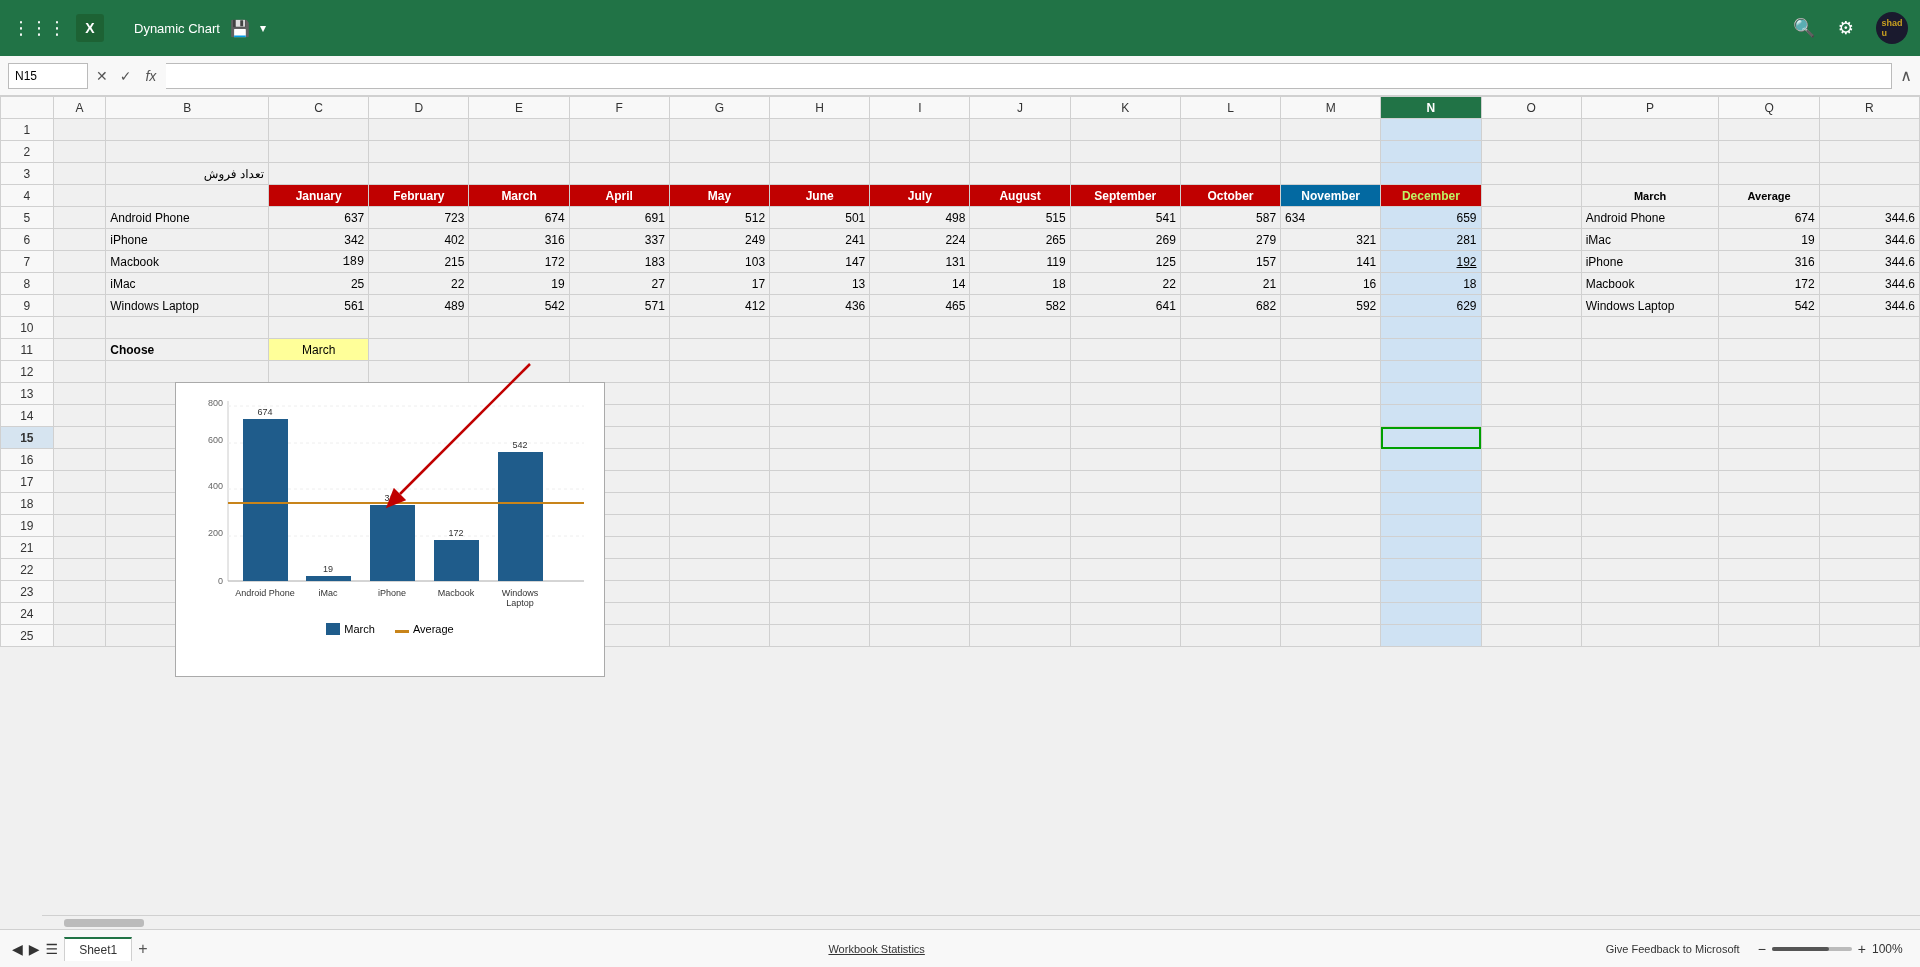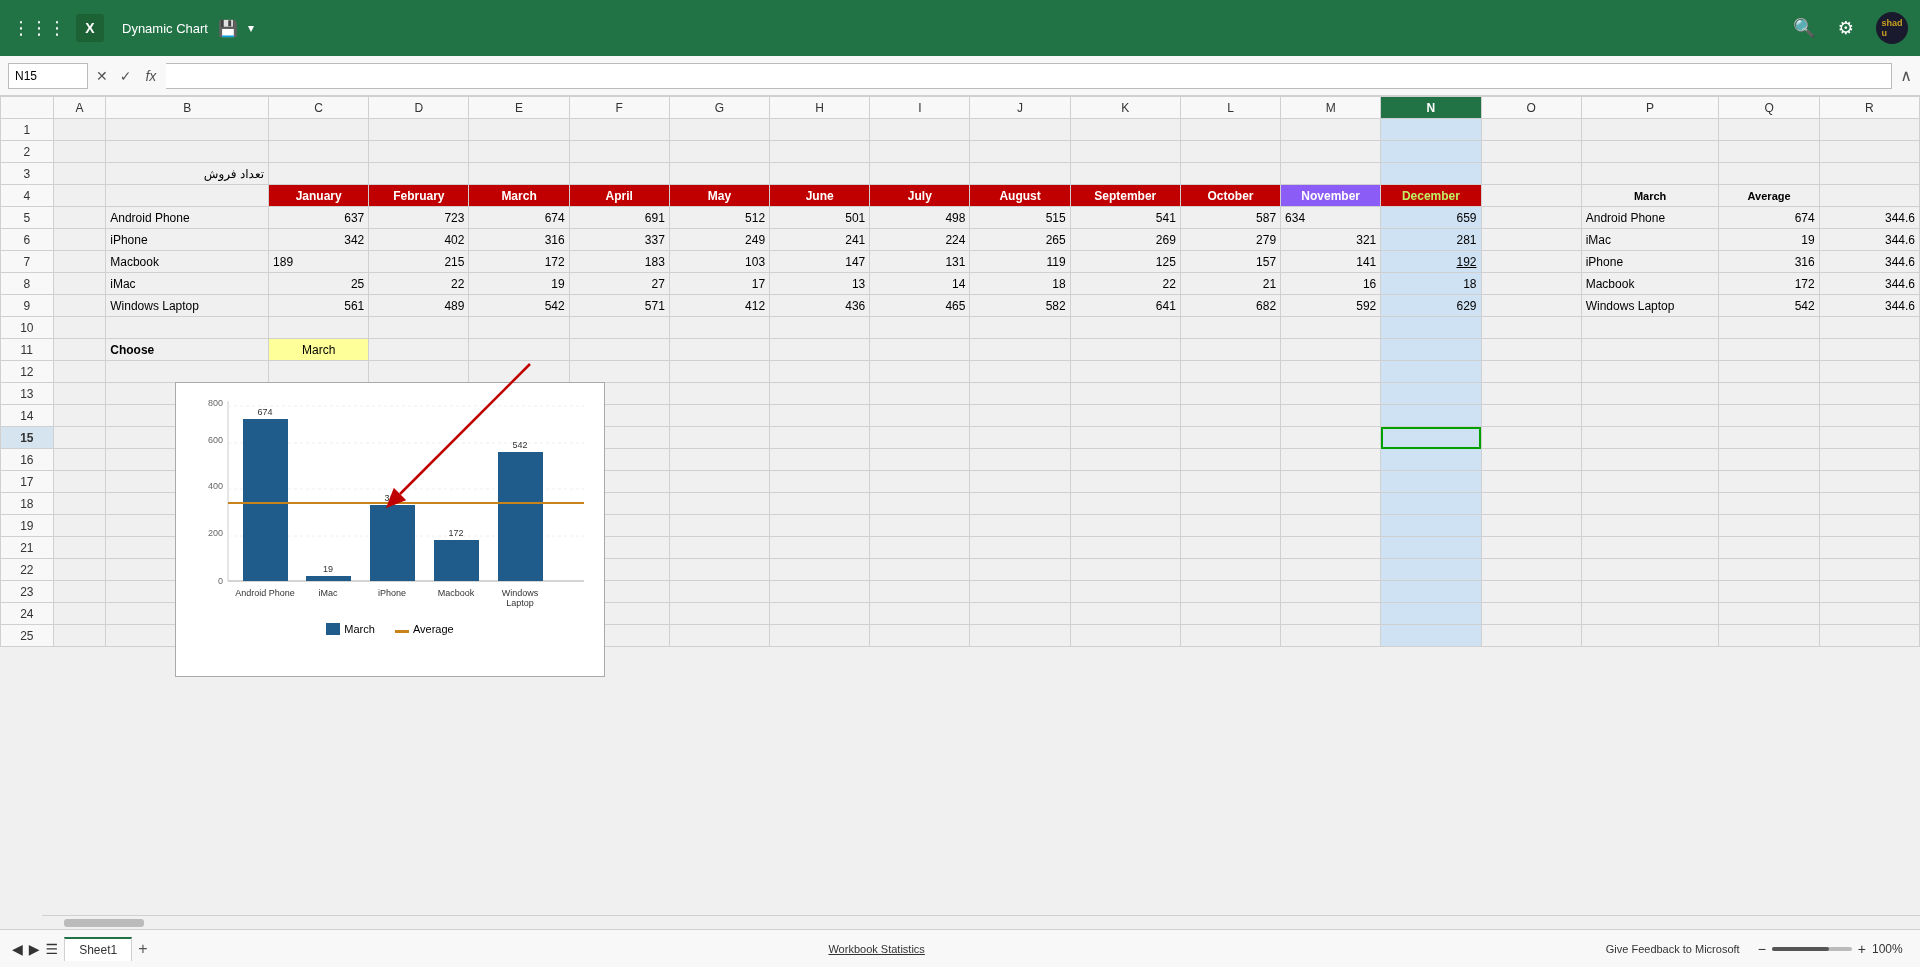--- a/index.html
+++ b/index.html
@@ -78,21 +78,21 @@
       font-size: 12px;
       color: #333;
     }
   </style>
 </head>
 <body>
 
 <div id="title-bar">
   <span style="font-size:18px; color:white; cursor:pointer;">⋮⋮⋮</span>
   <div style="width:28px;height:28px;background:#1d6234;border-radius:3px;display:flex;align-items:center;justify-content:center;font-weight:bold;font-size:14px;color:white;">X</div>
-  <span style="color:white;font-size:13px;margin-left:8px;">Dynamic Chart</span>
+  <span style="color:white;font-size:13px;margin-left:20px;">Dynamic Chart</span>
   <span style="color:white;font-size:16px;">💾</span>
   <span style="color:white;font-size:12px;">▾</span>
   <div style="flex:1;"></div>
   <span style="color:white;font-size:18px;cursor:pointer;">🔍</span>
   <span style="color:white;font-size:18px;cursor:pointer;margin-left:12px;">⚙</span>
   <div style="width:32px;height:32px;border-radius:50%;background:#1a1a2e;display:flex;align-items:center;justify-content:center;font-size:9px;font-weight:bold;color:#c8a020;margin-left:12px;cursor:pointer;">shad<br>u</div>
 </div>
 
 <div id="formula-bar">
   <div style="width:80px;height:26px;border:1px solid #bbb;background:white;display:flex;align-items:center;padding:0 6px;font-size:12px;">N15</div>
@@ -225,21 +225,21 @@
           <td style="background:#c00000;color:white;font-weight:bold;text-align:center;">January</td>
           <td style="background:#c00000;color:white;font-weight:bold;text-align:center;">February</td>
           <td style="background:#c00000;color:white;font-weight:bold;text-align:center;">March</td>
           <td style="background:#c00000;color:white;font-weight:bold;text-align:center;">April</td>
           <td style="background:#c00000;color:white;font-weight:bold;text-align:center;">May</td>
           <td style="background:#c00000;color:white;font-weight:bold;text-align:center;">June</td>
           <td style="background:#c00000;color:white;font-weight:bold;text-align:center;">July</td>
           <td style="background:#c00000;color:white;font-weight:bold;text-align:center;">August</td>
           <td style="background:#c00000;color:white;font-weight:bold;text-align:center;">September</td>
           <td style="background:#c00000;color:white;font-weight:bold;text-align:center;">October</td>
-          <td style="background:#8b5cf6;color:white;font-weight:bold;text-align:center;">November</td>
+          <td style="background:#0369a1;color:white;font-weight:bold;text-align:center;">November</td>
           <td style="background:#c00000;color:#bef264;font-weight:bold;text-align:center;">December</td>
           <td></td>
           <td style="font-weight:bold;text-align:center;font-size:11px;">March</td>
           <td style="font-weight:bold;text-align:center;font-size:11px;">Average</td>
           <td></td>
         </tr>
 
         <tr>
           <td class="row-num">5</td>
           <td></td>
@@ -281,21 +281,21 @@
           <td></td>
           <td>iMac</td>
           <td style="text-align:right;">19</td>
           <td style="text-align:right;">344.6</td>
         </tr>
 
         <tr>
           <td class="row-num">7</td>
           <td></td>
           <td>Macbook</td>
-          <td style="text-align:left;">189</td>
+          <td style="text-align:right;font-family:Liberation Mono, monospace;">189</td>
           <td style="text-align:right;">215</td>
           <td style="text-align:right;">172</td>
           <td style="text-align:right;">183</td>
           <td style="text-align:right;">103</td>
           <td style="text-align:right;">147</td>
           <td style="text-align:right;">131</td>
           <td style="text-align:right;">119</td>
           <td style="text-align:right;">125</td>
           <td style="text-align:right;">157</td>
           <td style="text-align:right;">141</td>

